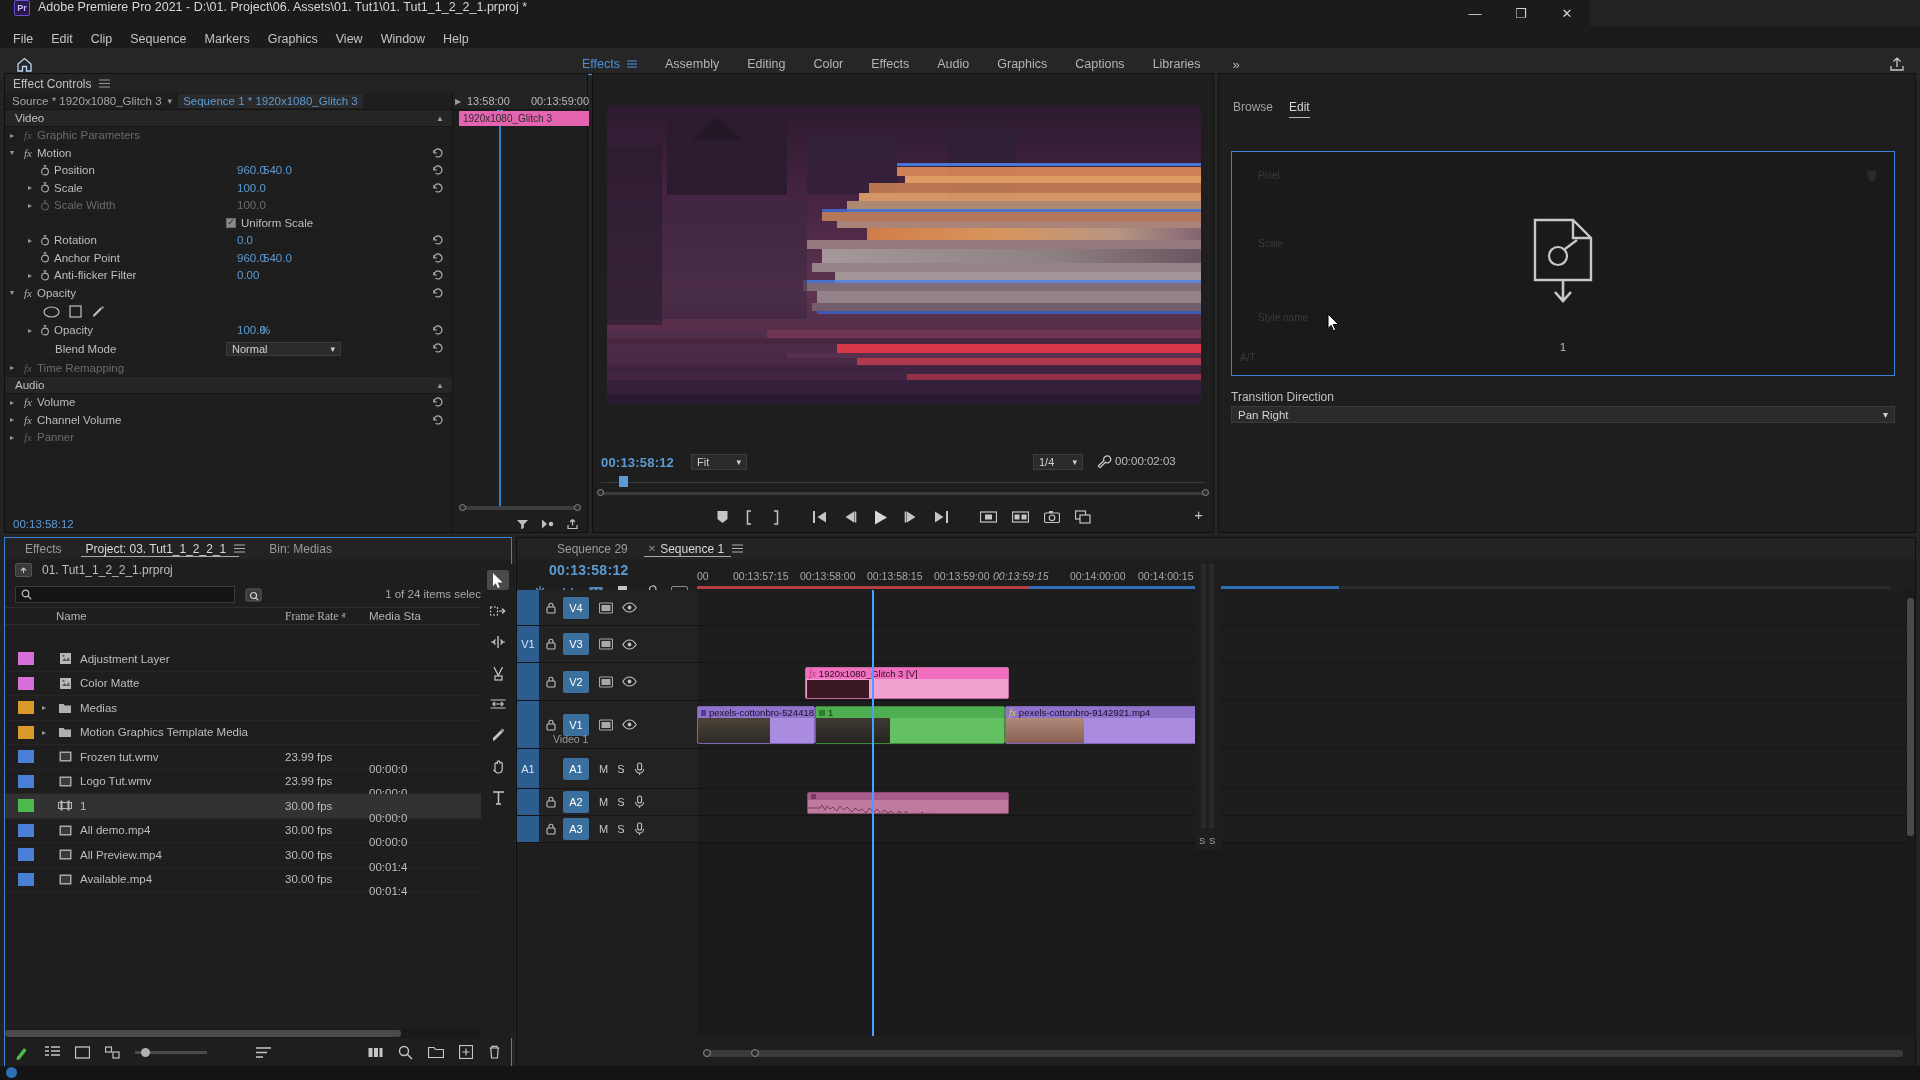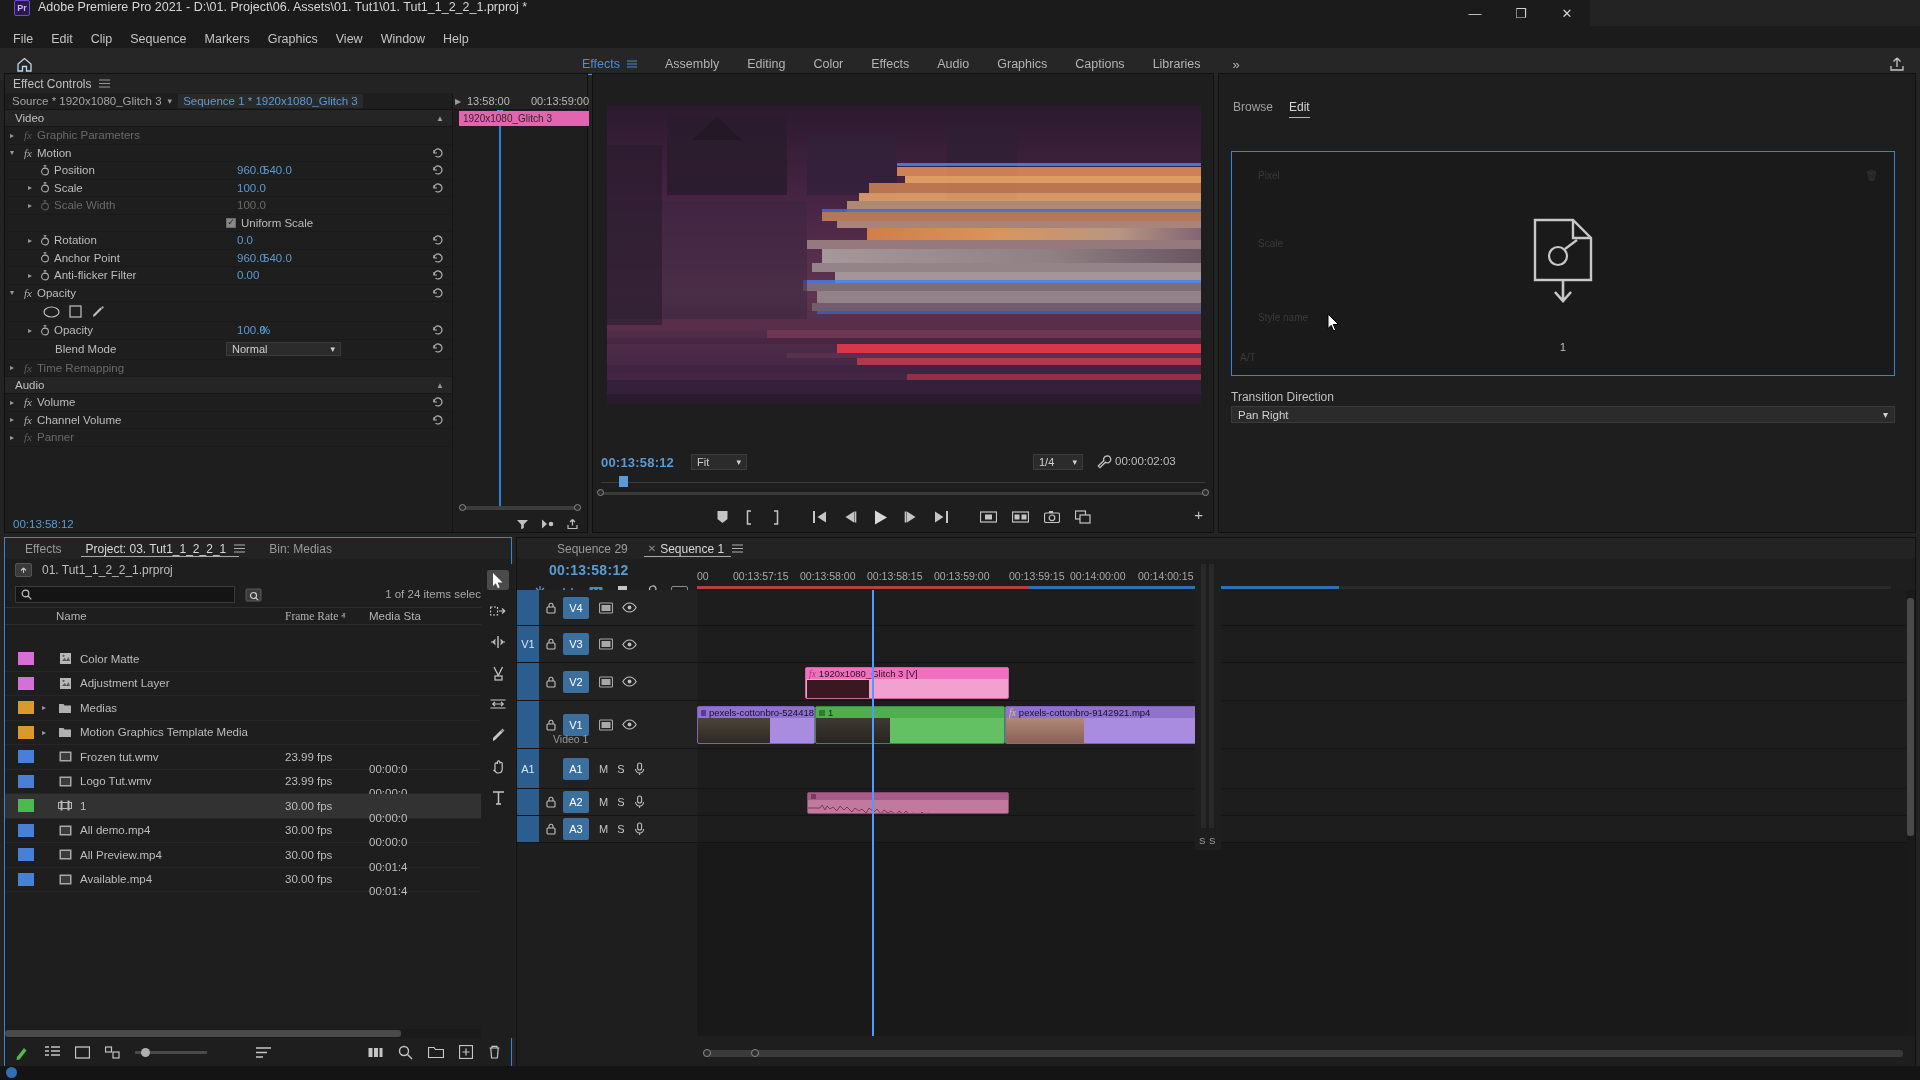--- a/index.html
+++ b/index.html
@@ -883,35 +883,35 @@
       <div class="pp-row">
         <span class="pp-swatch" style="background:#d86fd8;"></span>
         <span class="pp-expand"></span>
         <span class="pp-icon">
           <svg width="13" height="13" viewBox="0 0 13 13">
               <rect x="1" y="1" width="11" height="11" fill="#b8b8b8"></rect>
               <path d="M3 9l2.5-3 2 2.2L9.5 5l1.5 4z" fill="#5a5a5a"></path>
               <circle cx="4.5" cy="3.8" r="1.1" fill="#5a5a5a"></circle>
             </svg>
         </span>
-        <span class="pp-name">Color Matte</span>
+        <span class="pp-name">Adjustment Layer</span>
         <span class="pp-fps"></span>
         <span class="pp-ms"></span>
       </div>
       <div class="pp-row">
         <span class="pp-swatch" style="background:#d86fd8;"></span>
         <span class="pp-expand"></span>
         <span class="pp-icon">
           <svg width="13" height="13" viewBox="0 0 13 13">
               <rect x="1" y="1" width="11" height="11" fill="#b8b8b8"></rect>
               <path d="M3 9l2.5-3 2 2.2L9.5 5l1.5 4z" fill="#5a5a5a"></path>
               <circle cx="4.5" cy="3.8" r="1.1" fill="#5a5a5a"></circle>
             </svg>
         </span>
-        <span class="pp-name">Adjustment Layer</span>
+        <span class="pp-name">Color Matte</span>
         <span class="pp-fps"></span>
         <span class="pp-ms"></span>
       </div>
       <div class="pp-row">
         <span class="pp-swatch" style="background:#d99a2b;"></span>
         <span class="pp-expand">▸</span>
         <span class="pp-icon">
           <svg width="14" height="12" viewBox="0 0 14 12">
               <path d="M1 2h4.5l1.2 1.5H13V11H1z" fill="#b0b0b0"></path>
             </svg>
@@ -1175,21 +1175,21 @@
           </svg>
       </span>
     </div>
 
     <div class="tl-ruler">
       <span class="tl-ruler-tick" style="left:0;">00</span>
       <span class="tl-ruler-tick" style="left:36px;">00:13:57:15</span>
       <span class="tl-ruler-tick" style="left:103px;">00:13:58:00</span>
       <span class="tl-ruler-tick" style="left:170px;">00:13:58:15</span>
       <span class="tl-ruler-tick" style="left:237px;">00:13:59:00</span>
-      <span class="tl-ruler-tick" style="left:312px;">00:13:59:15</span>
+      <span class="tl-ruler-tick" style="left:296px;font-style:italic;">00:13:59:15</span>
       <span class="tl-ruler-tick" style="left:373px;">00:14:00:00</span>
       <span class="tl-ruler-tick" style="left:441px;">00:14:00:15</span>
     </div>
     <div class="tl-workarea">
       <div class="tl-workarea-red"></div>
       <div class="tl-workarea-blue"></div>
     </div>
 
     <div class="tl-tracks">
       <div class="tl-headers">

